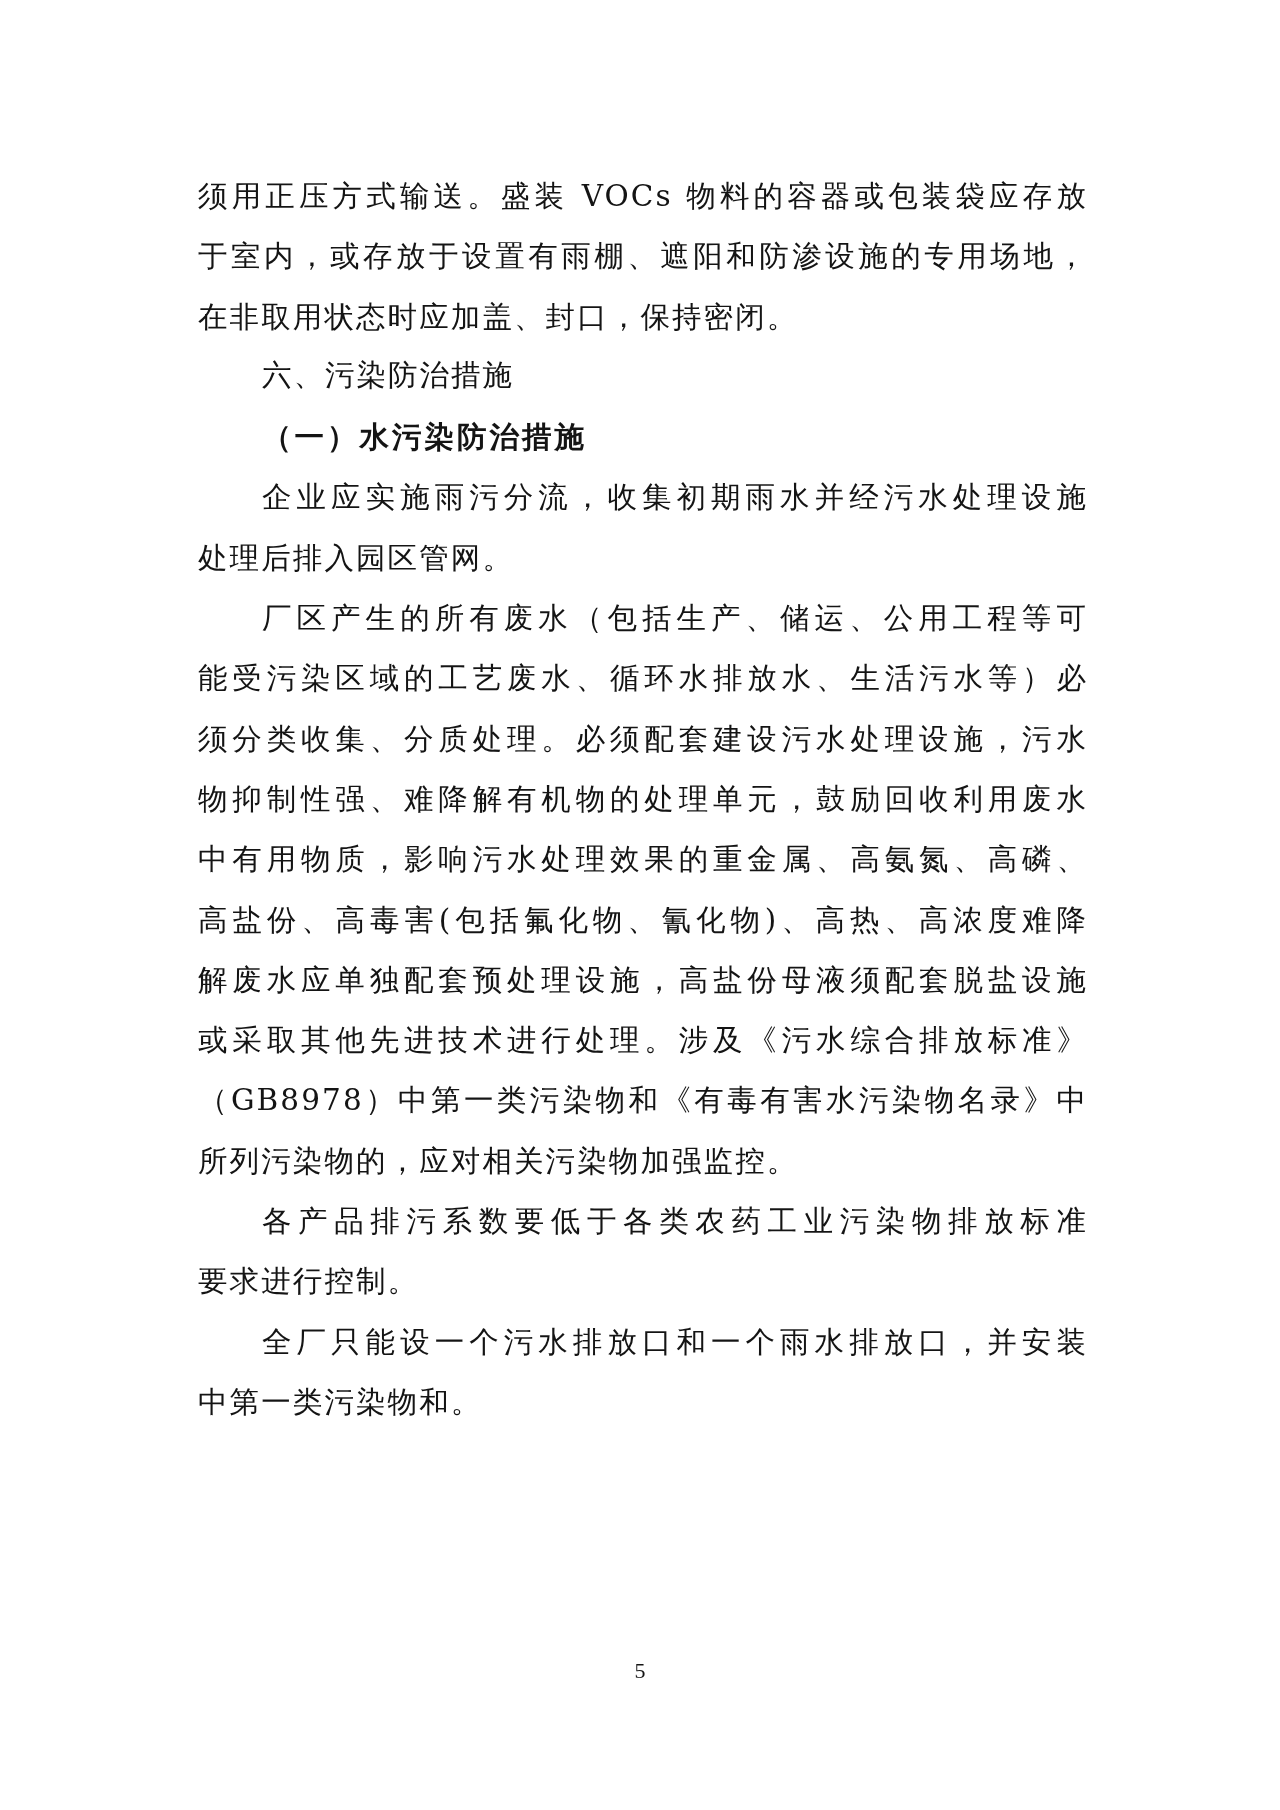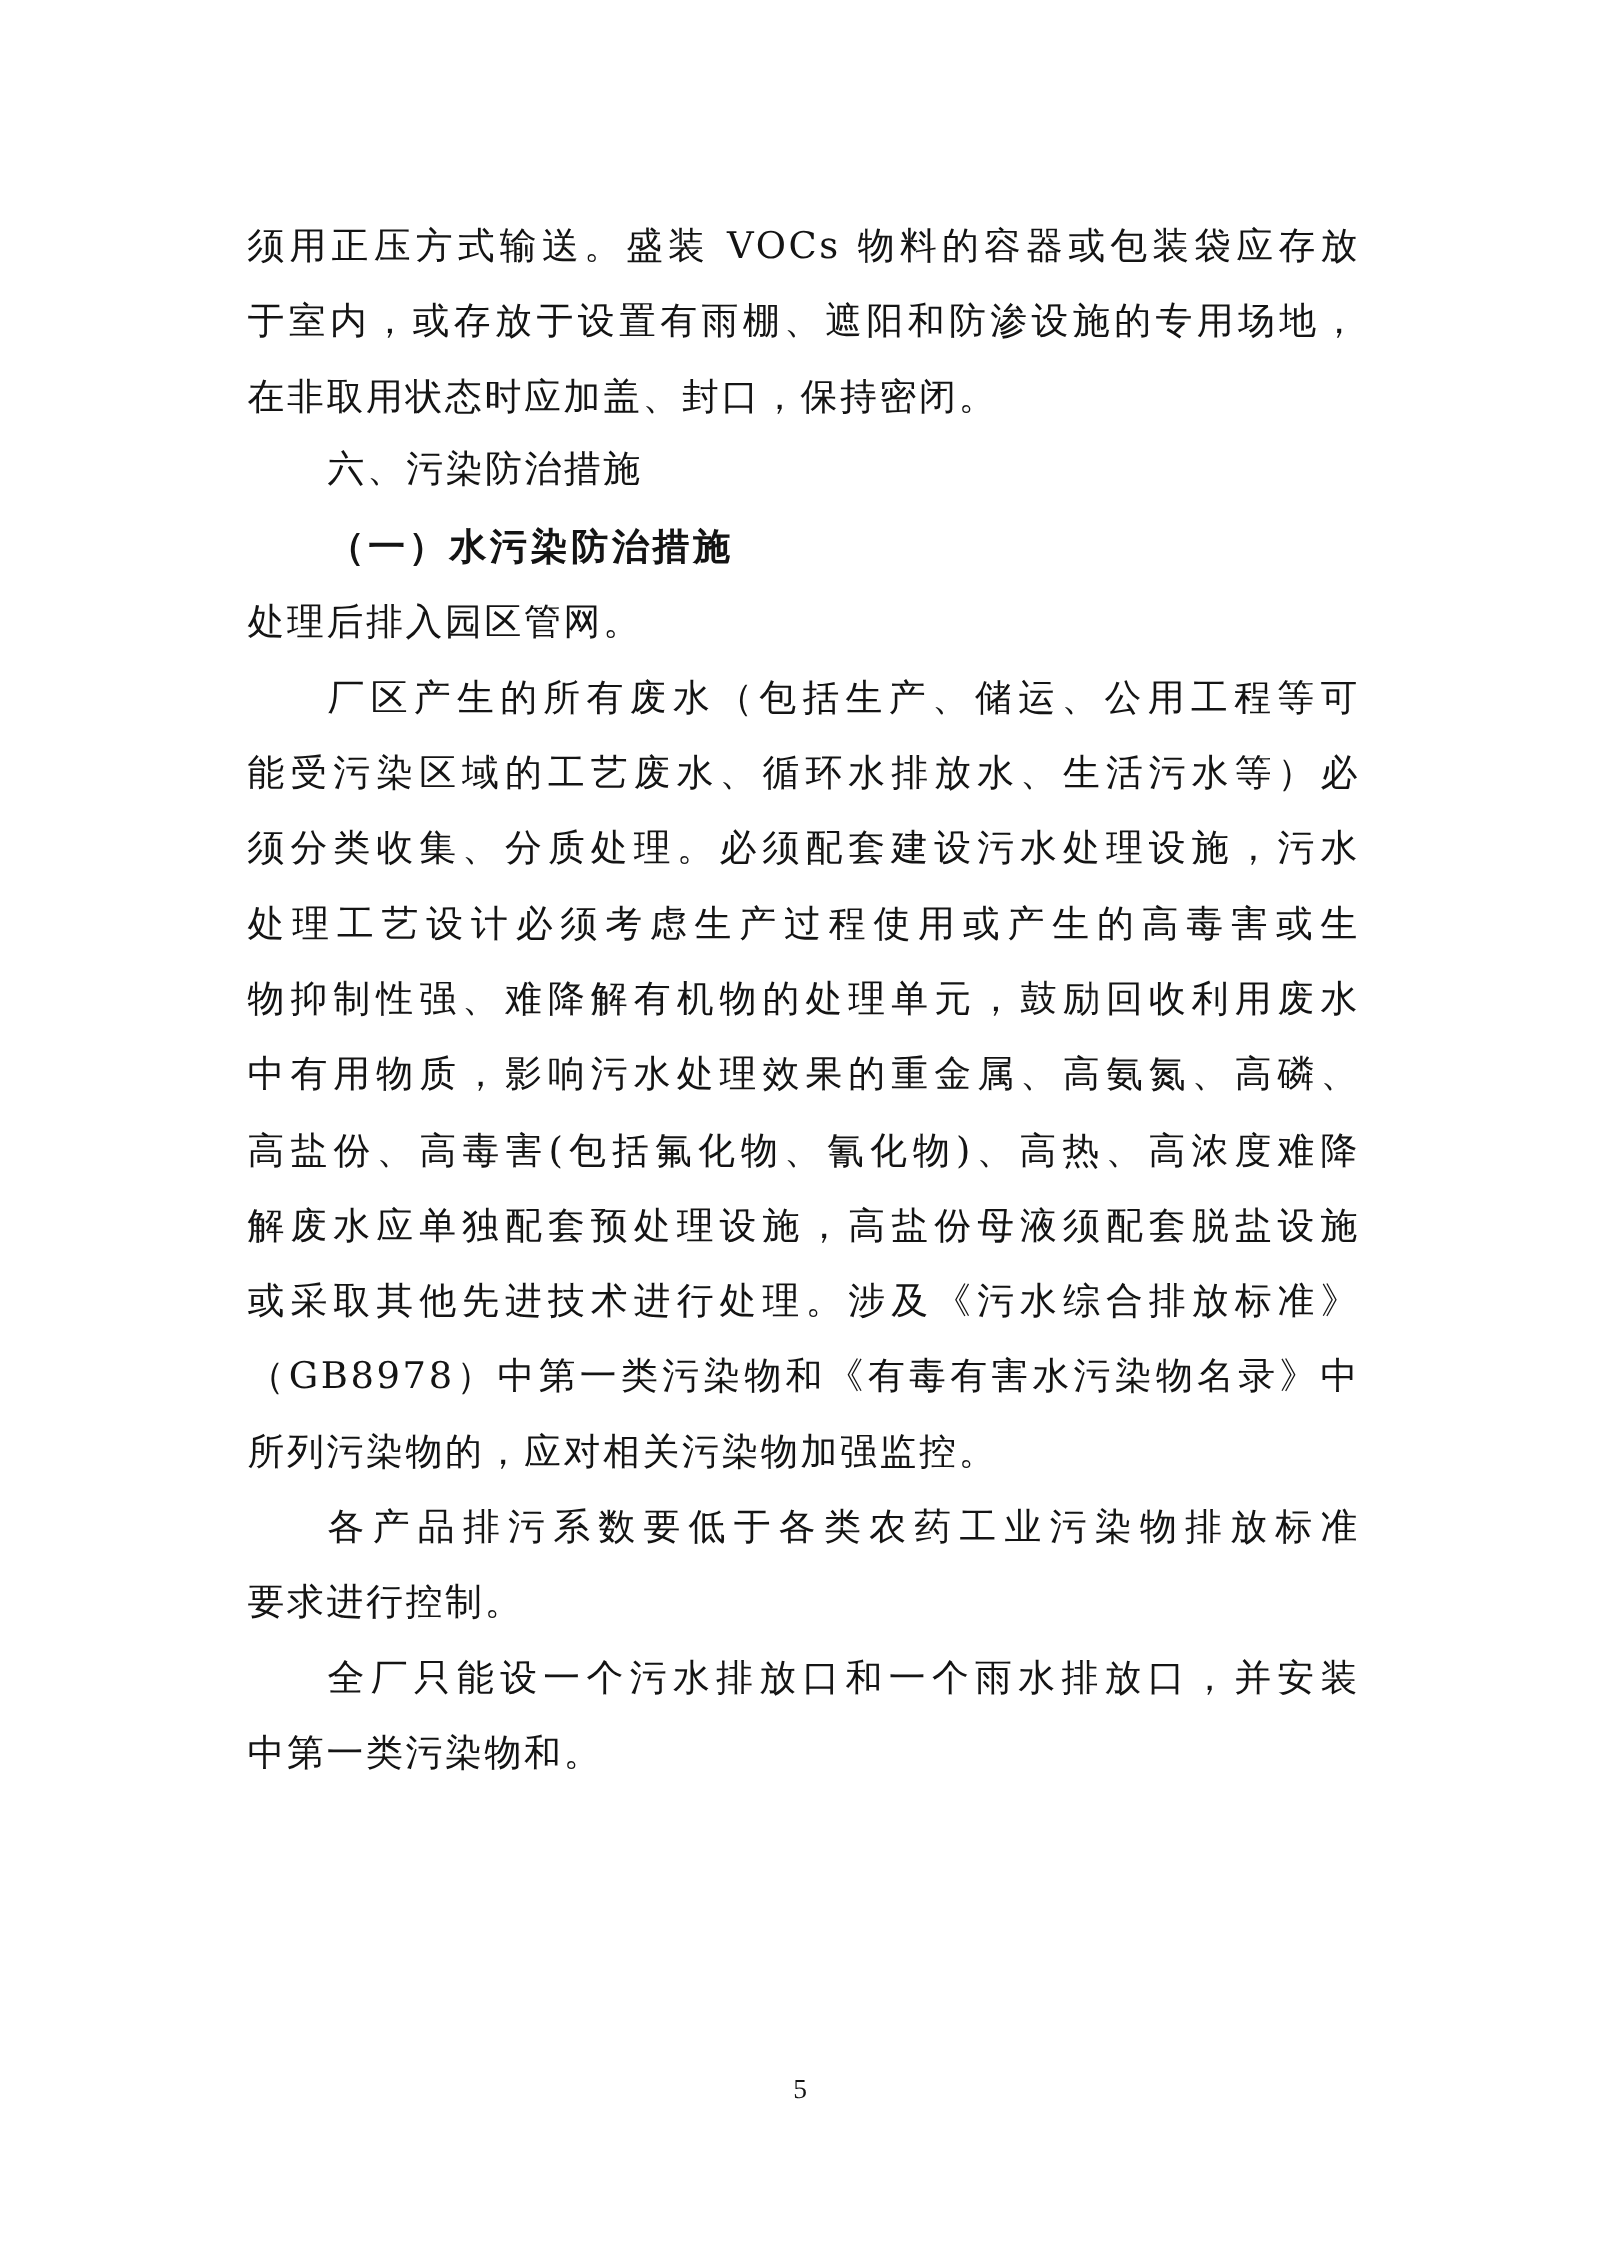--- a/index.html
+++ b/index.html
@@ -81,28 +81,28 @@
     <div>
       <span class="line">须用正压方式输送。盛装 VOCs 物料的容器或包装袋应存放</span>
       <span class="line">于室内，或存放于设置有雨棚、遮阳和防渗设施的专用场地，</span>
       <span class="line last">在非取用状态时应加盖、封口，保持密闭。</span>
     </div>
 
     <div class="line heading-1">六、污染防治措施</div>
     <div class="line heading-2">（一）水污染防治措施</div>
 
     <div>
+      <span class="line indent">企业应实施雨污分流，收集初期雨水并经污水处理设施</span>
       <span class="line last">处理后排入园区管网。</span>
     </div>
 
     <div>
       <span class="line indent">厂区产生的所有废水（包括生产、储运、公用工程等可</span>
       <span class="line">能受污染区域的工艺废水、循环水排放水、生活污水等）必</span>
       <span class="line">须分类收集、分质处理。必须配套建设污水处理设施，污水</span>
-      <span class="line">处理工艺设计必须考虑生产过程使用或产生的高毒害或生</span>
       <span class="line">物抑制性强、难降解有机物的处理单元，鼓励回收利用废水</span>
       <span class="line">中有用物质，影响污水处理效果的重金属、高氨氮、高磷、</span>
       <span class="line">高盐份、高毒害(包括氟化物、氰化物)、高热、高浓度难降</span>
       <span class="line">解废水应单独配套预处理设施，高盐份母液须配套脱盐设施</span>
       <span class="line">或采取其他先进技术进行处理。涉及《污水综合排放标准》</span>
       <span class="line">（GB8978）中第一类污染物和《有毒有害水污染物名录》中</span>
       <span class="line last">所列污染物的，应对相关污染物加强监控。</span>
     </div>
 
     <div>

